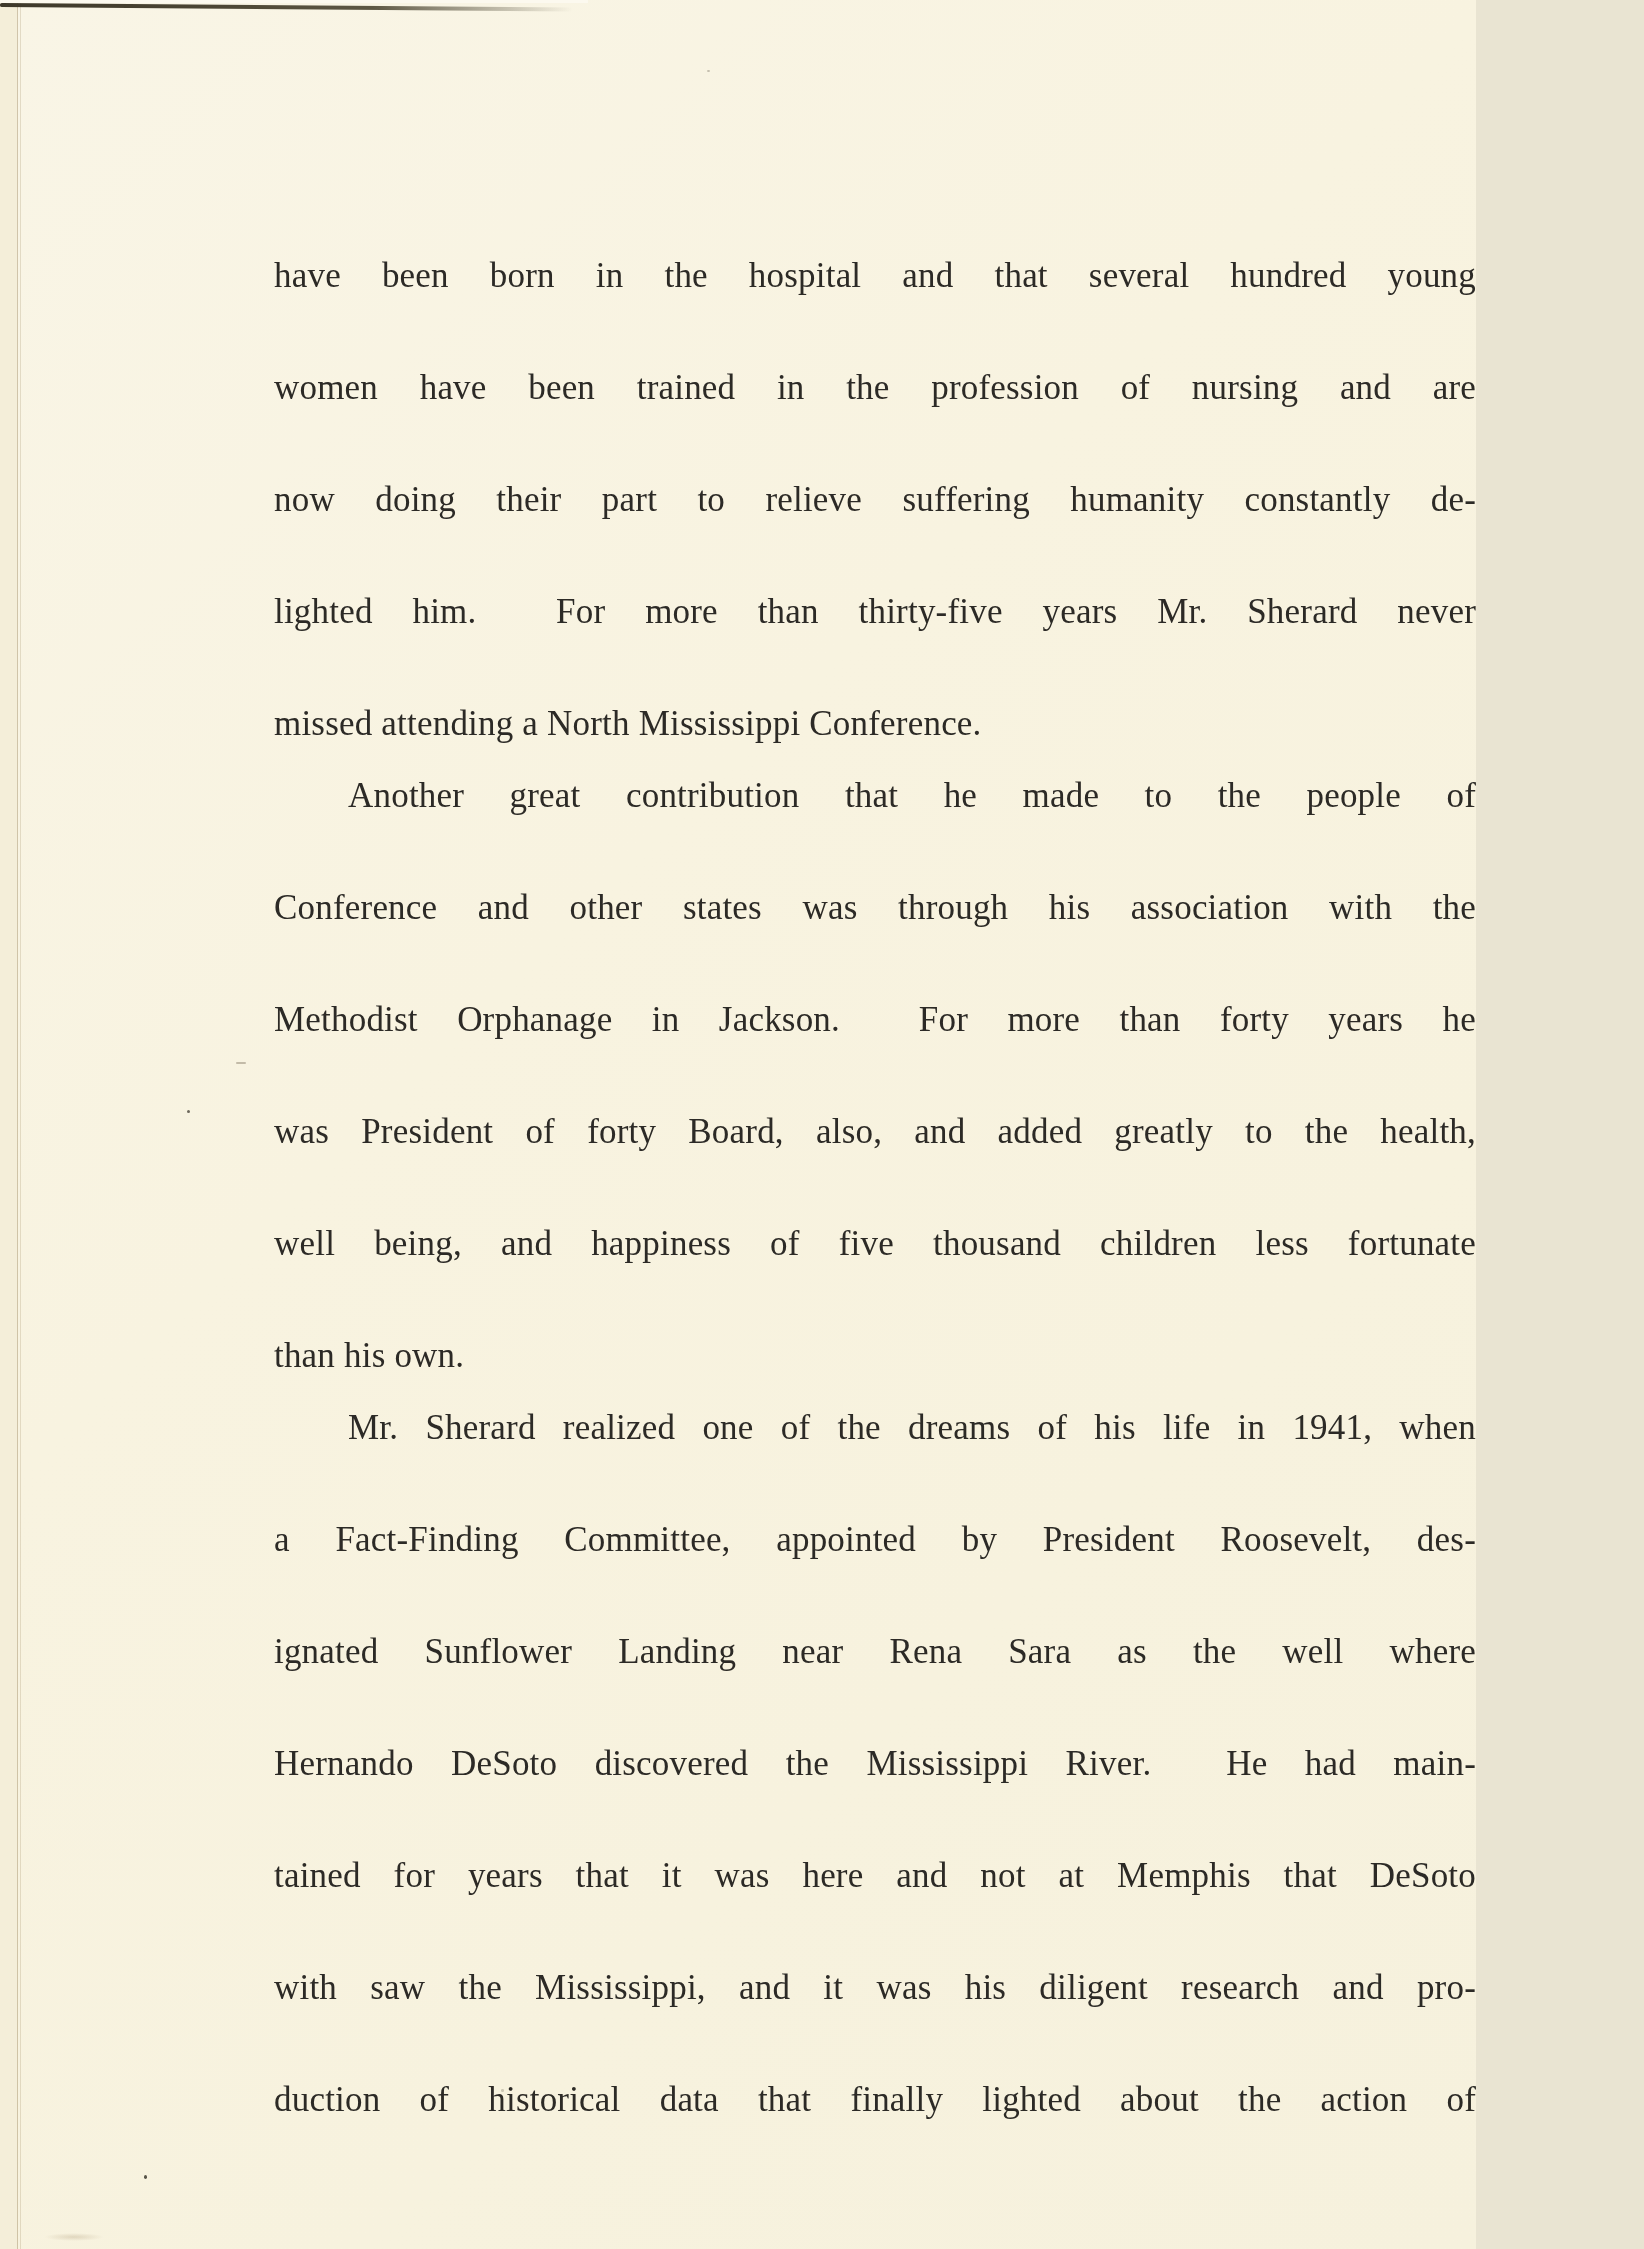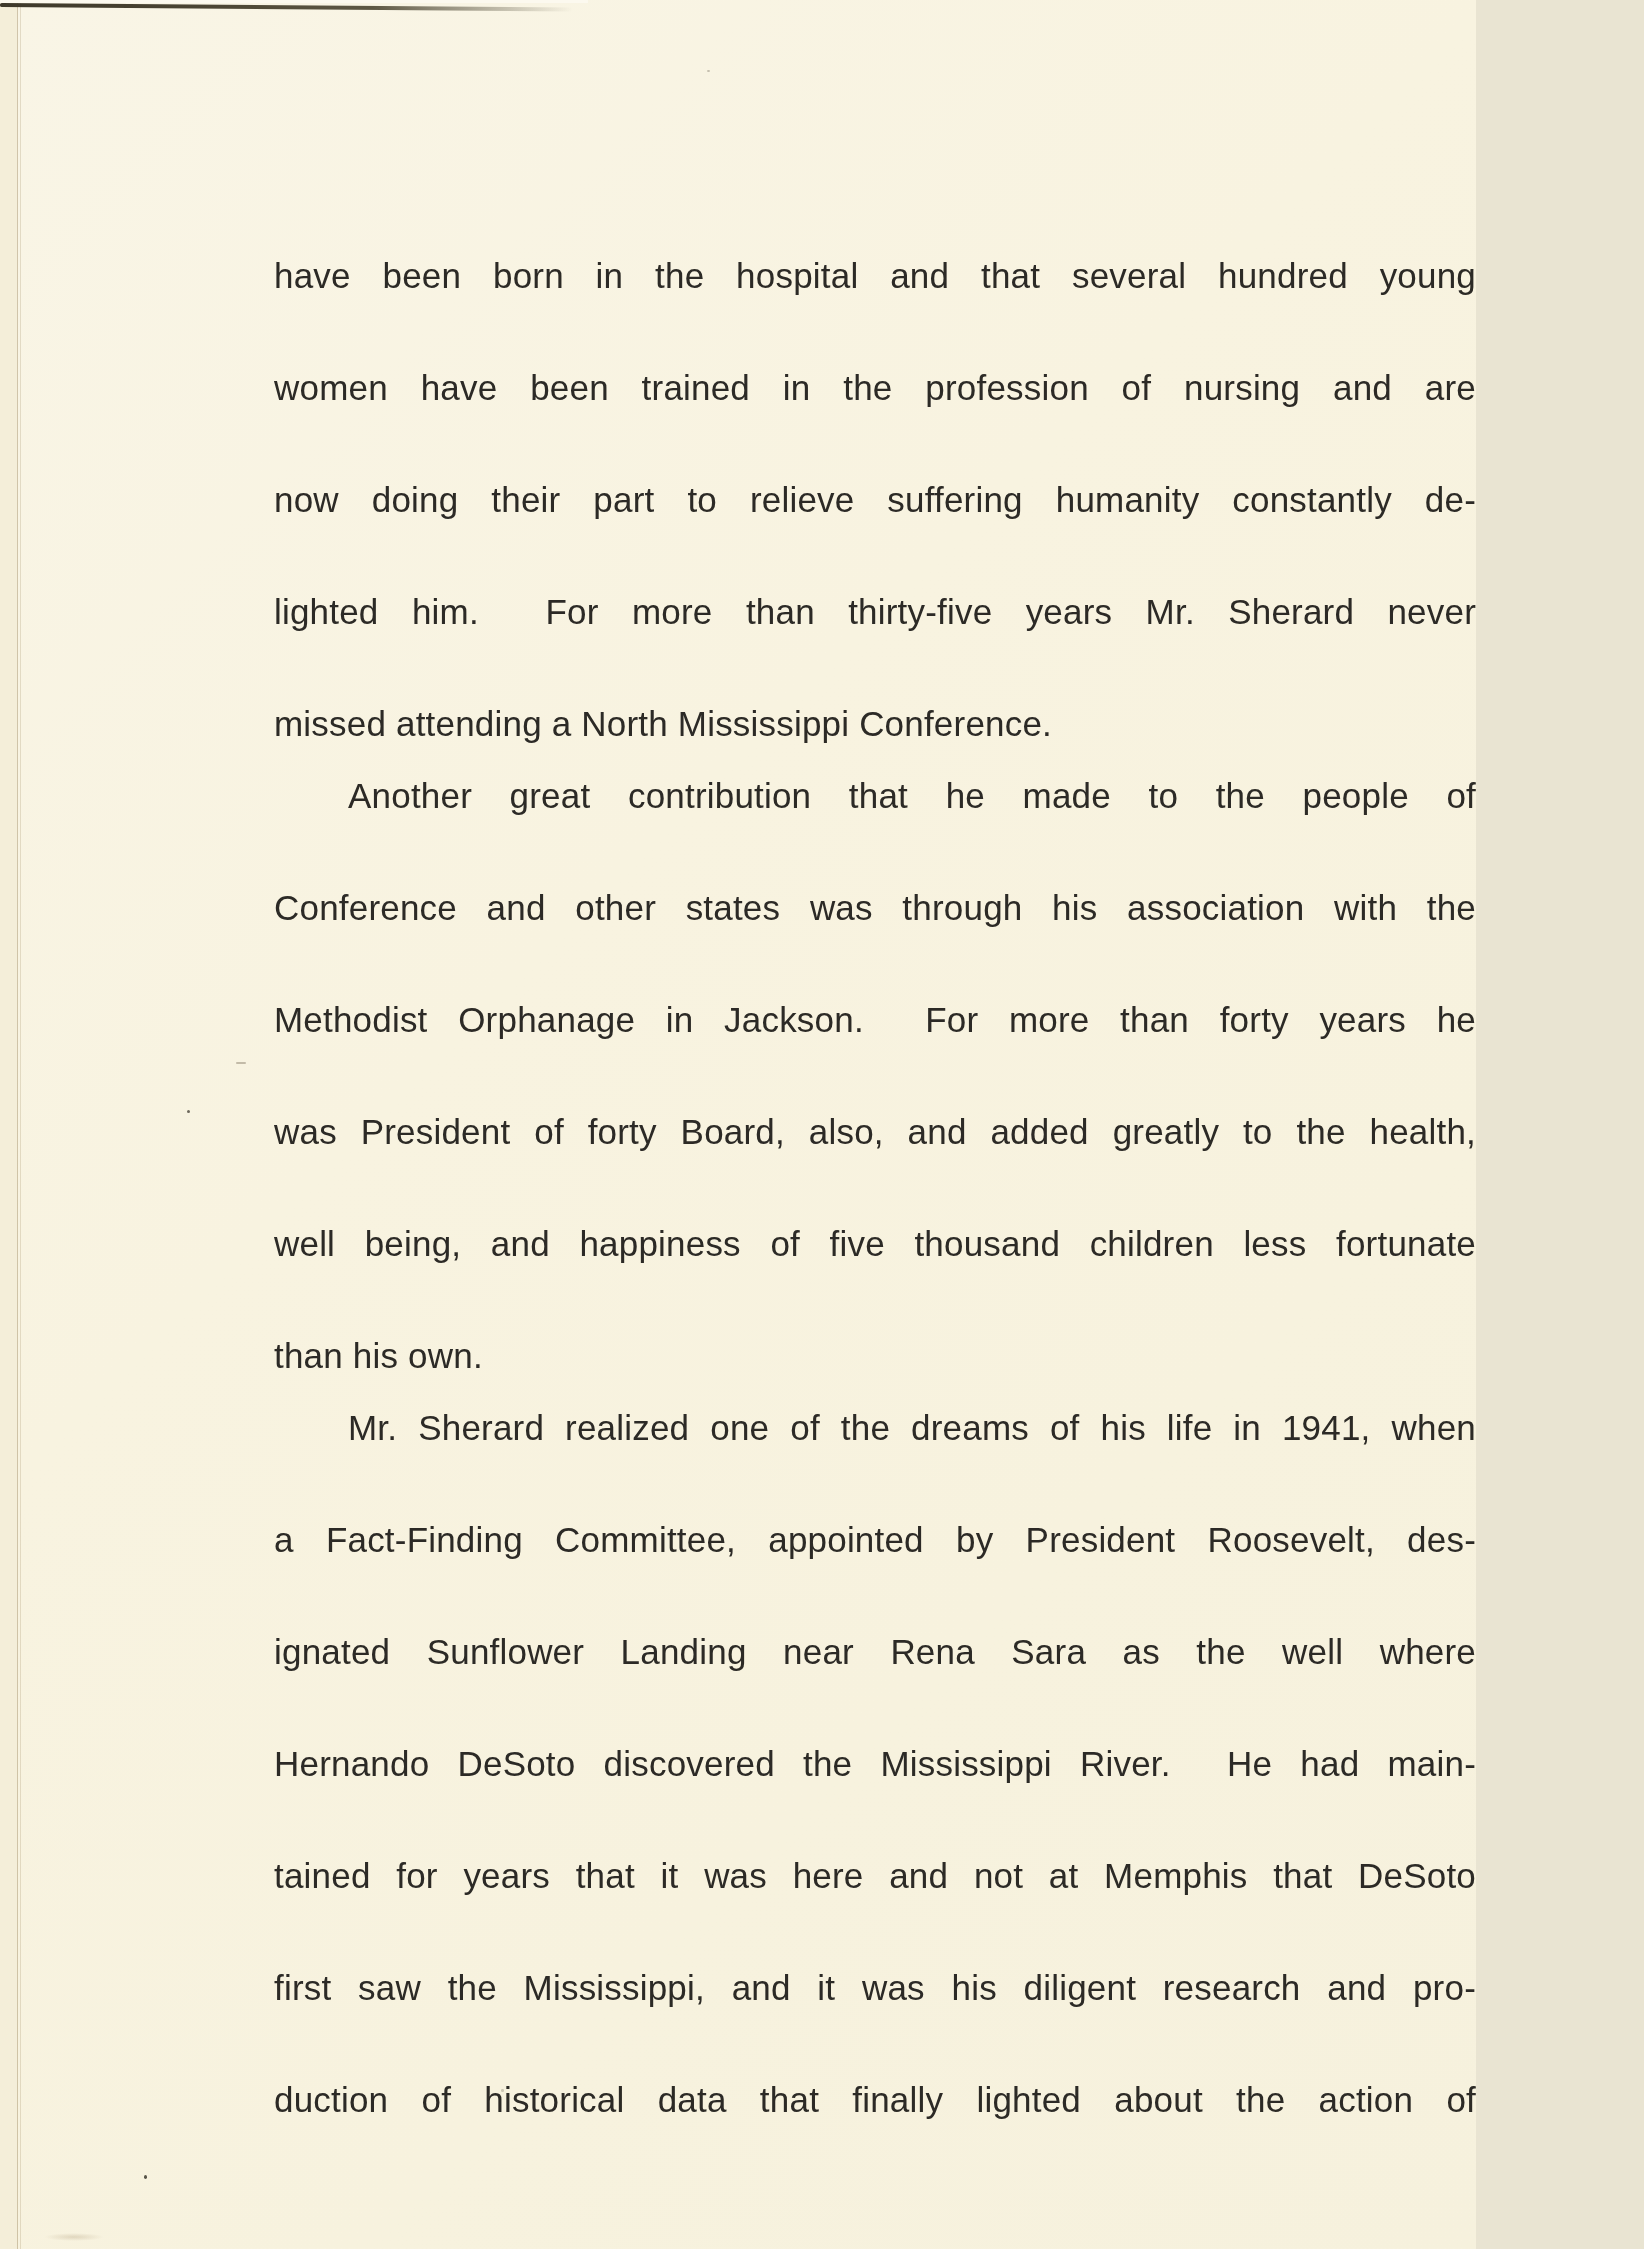--- a/index.html
+++ b/index.html
@@ -7,21 +7,21 @@
     padding: 0;
     background: #e9e4d2;
   }
   .page {
     position: relative;
     width: 1476px;
     height: 2250px;
     background:
       linear-gradient(135deg, #f9f5e6 0%, #f8f3e0 40%, #f7f2de 70%, #f6f1dd 100%);
     overflow: hidden;
-    font-family: Liberation Sans, sans-serif;
+    font-family: Liberation Serif, serif;
   }
   
   .edge-strip-left {
     position: absolute;
     left: 0; top: 0;
     width: 16.5px; height: 100%;
     background: #f4eed9;
   }
   .crease-line-1 {
     position: absolute;
@@ -121,21 +121,21 @@
         <div class="ln j">was President of forty Board, also, and added greatly to the health,</div>
         <div class="ln j">well being, and happiness of five thousand children less fortunate</div>
         <div class="ln last">than his own.</div>
       </div>
       <div class="para">
         <div class="ln j indent">Mr. Sherard realized one of the dreams of his life in 1941, when</div>
         <div class="ln j">a Fact-Finding Committee, appointed by President Roosevelt, des-</div>
         <div class="ln j">ignated Sunflower Landing near Rena Sara as the well where</div>
         <div class="ln j">Hernando DeSoto discovered the Mississippi River.&nbsp; He had main-</div>
         <div class="ln j">tained for years that it was here and not at Memphis that DeSoto</div>
-        <div class="ln j">first saw the Mississippi, and it was his diligent research and pro-</div>
+        <div class="ln j">with saw the Mississippi, and it was his diligent research and pro-</div>
         <div class="ln j">duction of historical data that finally lighted about the action of</div>
       </div>
     </div>
 
   <div class="speck speck-1"></div>
   <div class="speck speck-2"></div>
   <div class="speck speck-3"></div>
   <div class="speck speck-4"></div>
   <div class="speck speck-5"></div>
   <div class="speck speck-6"></div>

